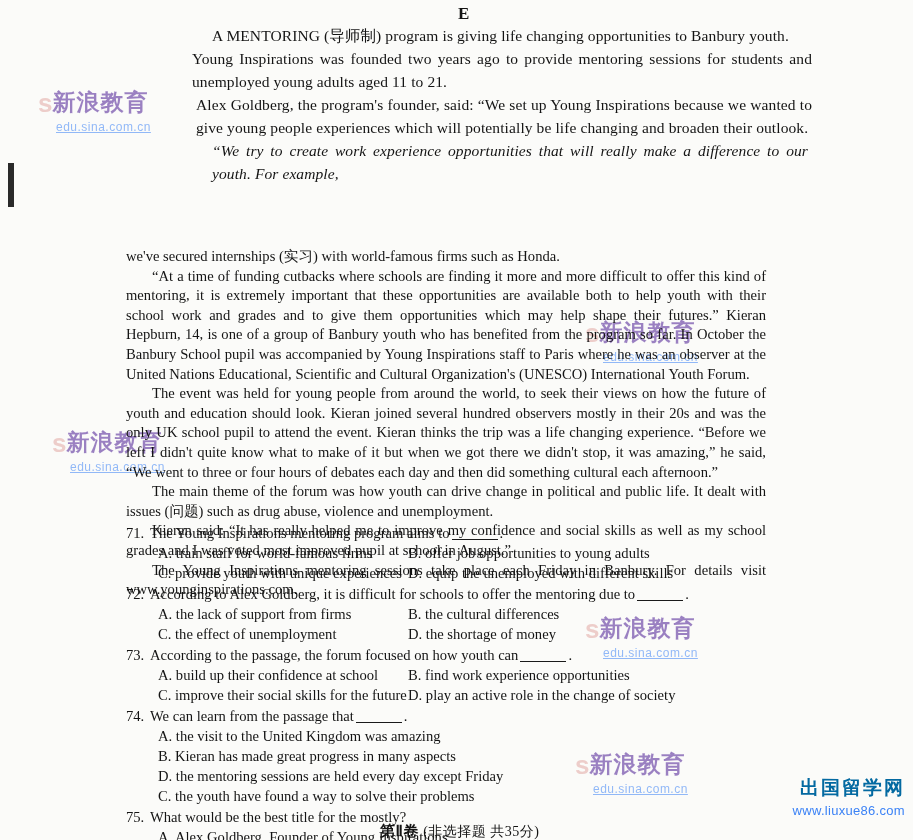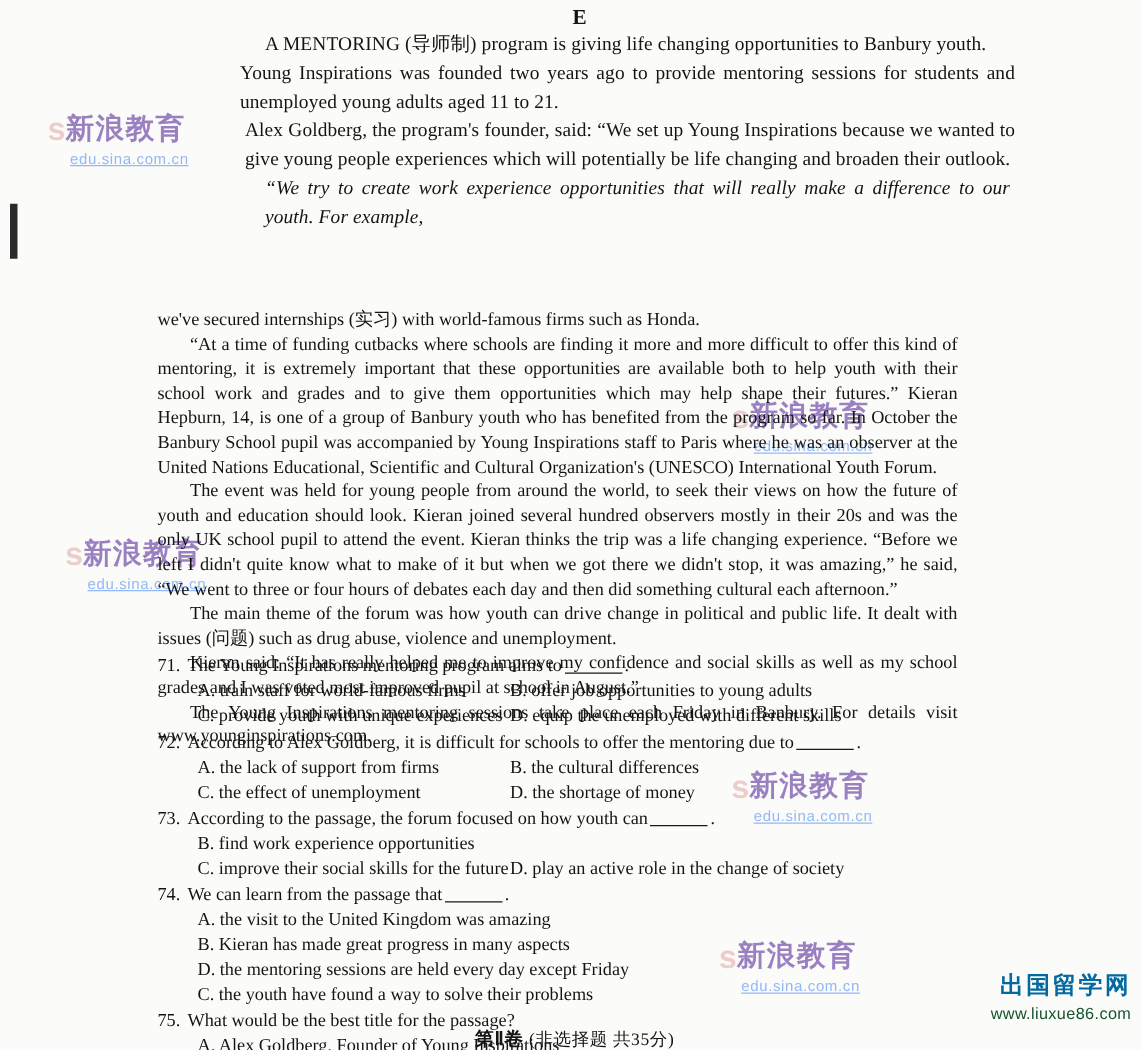--- a/index.html
+++ b/index.html
@@ -183,21 +183,21 @@
     font-family: "Liberation Sans", sans-serif;
   }
   .site-badge .cn {
     font-size: 19px;
     font-weight: bold;
     color: #0369a1;
     letter-spacing: 2px;
   }
   .site-badge .url {
     font-size: 13px;
-    color: #14532d;
+    color: #3b82f6;
     margin-top: 2px;
     letter-spacing: .3px;
   }
 </style>
 </head>
 <body>
 
 <div class="page">
 
   <div class="wm wm1">
@@ -273,20 +273,21 @@
         </div>
       </div>
     </div>
 
     <div class="q">
       <div class="q-stem">
         <span class="q-num">73.</span><span>According to the passage, the forum focused on how youth can</span><span class="blank"></span><span>.</span>
       </div>
       <div class="opts">
         <div class="opt-row">
+          <span class="opt col1">A. build up their confidence at school</span>
           <span class="opt col2">B. find work experience opportunities</span>
         </div>
         <div class="opt-row">
           <span class="opt col1">C. improve their social skills for the future</span>
           <span class="opt col2">D. play an active role in the change of society</span>
         </div>
       </div>
     </div>
 
     <div class="q">
@@ -296,21 +297,21 @@
       <div class="opts opt-stack">
         <div class="opt">A. the visit to the United Kingdom was amazing</div>
         <div class="opt">B. Kieran has made great progress in many aspects</div>
         <div class="opt">D. the mentoring sessions are held every day except Friday</div>
         <div class="opt">C. the youth have found a way to solve their problems</div>
       </div>
     </div>
 
     <div class="q">
       <div class="q-stem">
-        <span class="q-num">75.</span><span>What would be the best title for the passage?</span>
+        <span class="q-num">75.</span><span>What would be the best title for the mostly?</span>
       </div>
       <div class="opts opt-stack">
         <div class="opt">A. Alex Goldberg, Founder of Young Inspirations</div>
 
       </div>
     </div>
 
   </div>
 
   <div class="footer-line">

